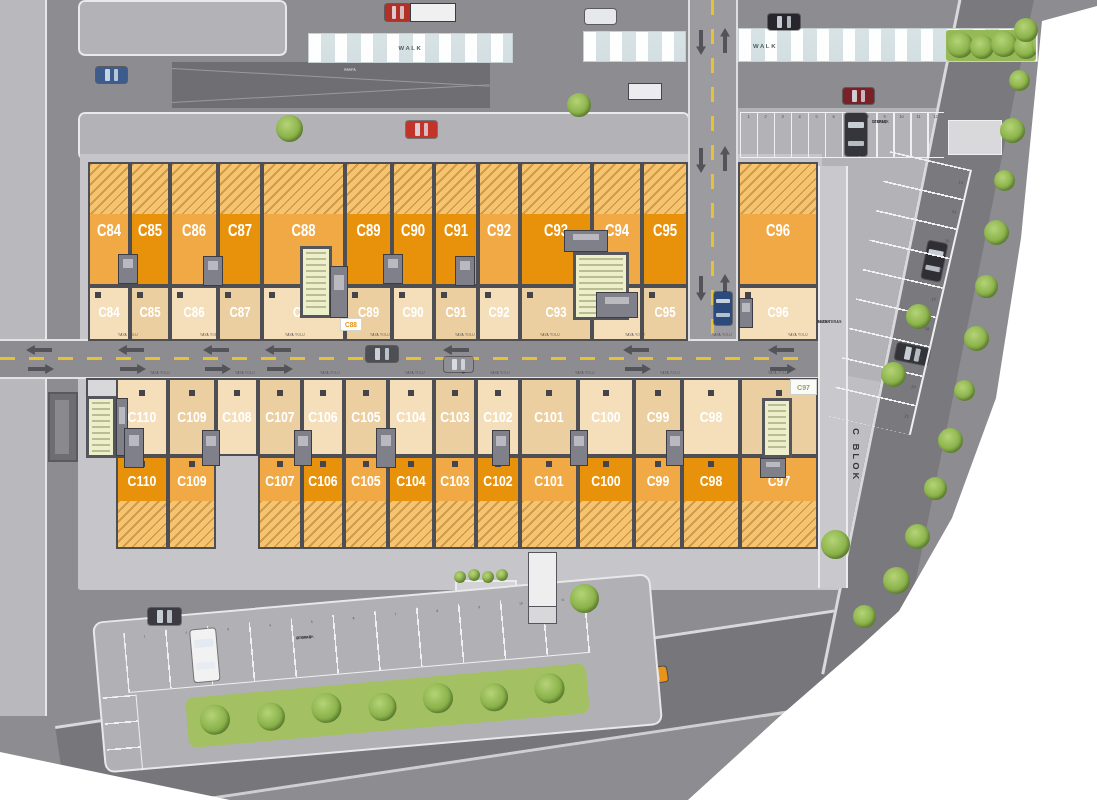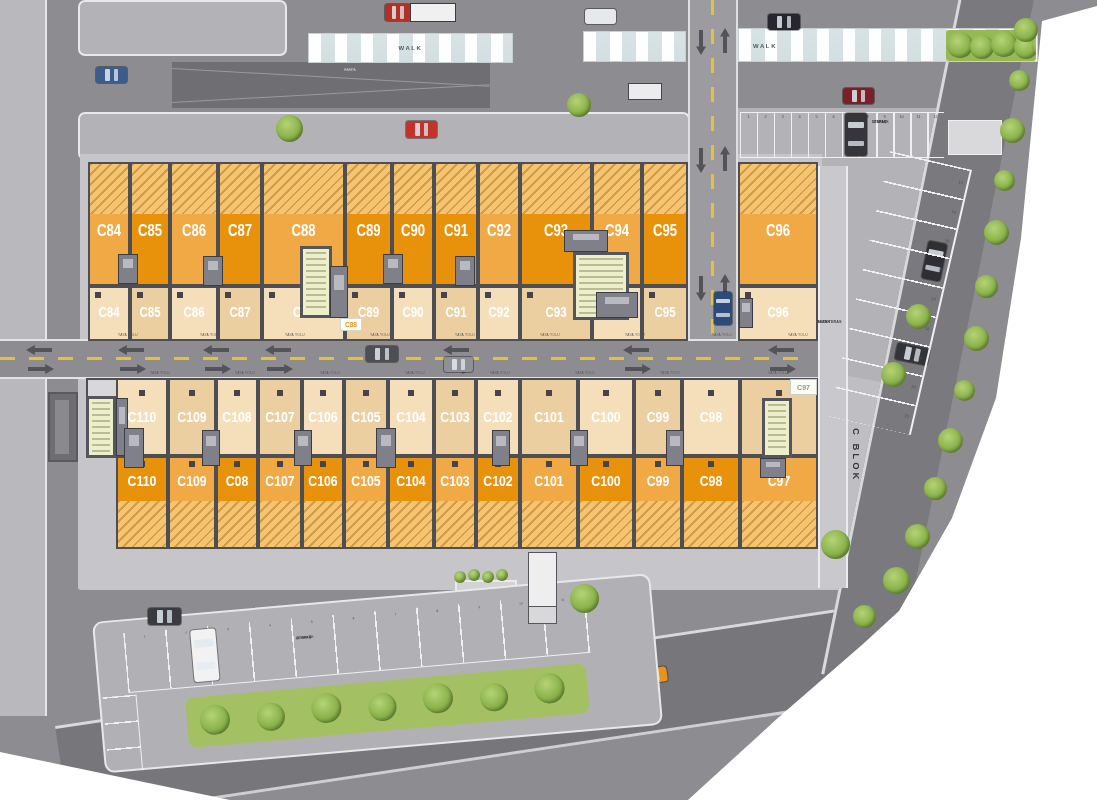--- a/index.html
+++ b/index.html
@@ -343,24 +343,20 @@
       <div class="u-label" style="position: absolute; box-sizing: border-box; top: 28px; font-size: 15px;">C97</div>
     </div>
     <div class="cellSL" style="position: absolute; box-sizing: border-box; left: 116px; top: 456px; width: 52px; height: 93px; z-index: 10; border: 2px solid rgb(78, 78, 85); background: rgb(232, 146, 12);">
       <div style="position: absolute; box-sizing: border-box; left: 0px; bottom: 0px; width: 100%; height: 46px; background: repeating-linear-gradient(135deg, rgba(120, 70, 8, 0.3) 0px, rgba(120, 70, 8, 0.3) 1.8px, rgba(0, 0, 0, 0) 1.8px, rgba(0, 0, 0, 0) 7px), rgb(246, 195, 110);"></div>
       <div class="u-label" style="position: absolute; box-sizing: border-box; top: 14px; font-size: 15px;">C110</div>
     </div>
     <div class="cellSL" style="position: absolute; box-sizing: border-box; left: 168px; top: 456px; width: 48px; height: 93px; z-index: 10; border: 2px solid rgb(78, 78, 85); background: rgb(240, 169, 69);">
       <div style="position: absolute; box-sizing: border-box; left: 0px; bottom: 0px; width: 100%; height: 46px; background: repeating-linear-gradient(135deg, rgba(120, 70, 8, 0.3) 0px, rgba(120, 70, 8, 0.3) 1.8px, rgba(0, 0, 0, 0) 1.8px, rgba(0, 0, 0, 0) 7px), rgb(246, 195, 110);"></div>
       <div class="u-label" style="position: absolute; box-sizing: border-box; top: 14px; font-size: 15px;">C109</div>
     </div>
-    <div class="cellSL" style="position: absolute; box-sizing: border-box; left: 216px; top: 456px; width: 42px; height: 93px; z-index: 10; border: 2px solid rgb(78, 78, 85); background: rgb(232, 146, 12);">
-      <div style="position: absolute; box-sizing: border-box; left: 0px; bottom: 0px; width: 100%; height: 46px; background: repeating-linear-gradient(135deg, rgba(120, 70, 8, 0.3) 0px, rgba(120, 70, 8, 0.3) 1.8px, rgba(0, 0, 0, 0) 1.8px, rgba(0, 0, 0, 0) 7px), rgb(246, 195, 110);"></div>
-      <div class="u-label" style="position: absolute; box-sizing: border-box; top: 14px; font-size: 15px;">C08</div>
-    </div>
     <div class="cellSL" style="position: absolute; box-sizing: border-box; left: 258px; top: 456px; width: 44px; height: 93px; z-index: 10; border: 2px solid rgb(78, 78, 85); background: rgb(240, 169, 69);">
       <div style="position: absolute; box-sizing: border-box; left: 0px; bottom: 0px; width: 100%; height: 46px; background: repeating-linear-gradient(135deg, rgba(120, 70, 8, 0.3) 0px, rgba(120, 70, 8, 0.3) 1.8px, rgba(0, 0, 0, 0) 1.8px, rgba(0, 0, 0, 0) 7px), rgb(246, 195, 110);"></div>
       <div class="u-label" style="position: absolute; box-sizing: border-box; top: 14px; font-size: 15px;">C107</div>
     </div>
     <div class="cellSL" style="position: absolute; box-sizing: border-box; left: 302px; top: 456px; width: 42px; height: 93px; z-index: 10; border: 2px solid rgb(78, 78, 85); background: rgb(232, 146, 12);">
       <div style="position: absolute; box-sizing: border-box; left: 0px; bottom: 0px; width: 100%; height: 46px; background: repeating-linear-gradient(135deg, rgba(120, 70, 8, 0.3) 0px, rgba(120, 70, 8, 0.3) 1.8px, rgba(0, 0, 0, 0) 1.8px, rgba(0, 0, 0, 0) 7px), rgb(246, 195, 110);"></div>
       <div class="u-label" style="position: absolute; box-sizing: border-box; top: 14px; font-size: 15px;">C106</div>
     </div>
     <div class="cellSL" style="position: absolute; box-sizing: border-box; left: 344px; top: 456px; width: 44px; height: 93px; z-index: 10; border: 2px solid rgb(78, 78, 85); background: rgb(240, 169, 69);">
       <div style="position: absolute; box-sizing: border-box; left: 0px; bottom: 0px; width: 100%; height: 46px; background: repeating-linear-gradient(135deg, rgba(120, 70, 8, 0.3) 0px, rgba(120, 70, 8, 0.3) 1.8px, rgba(0, 0, 0, 0) 1.8px, rgba(0, 0, 0, 0) 7px), rgb(246, 195, 110);"></div>

